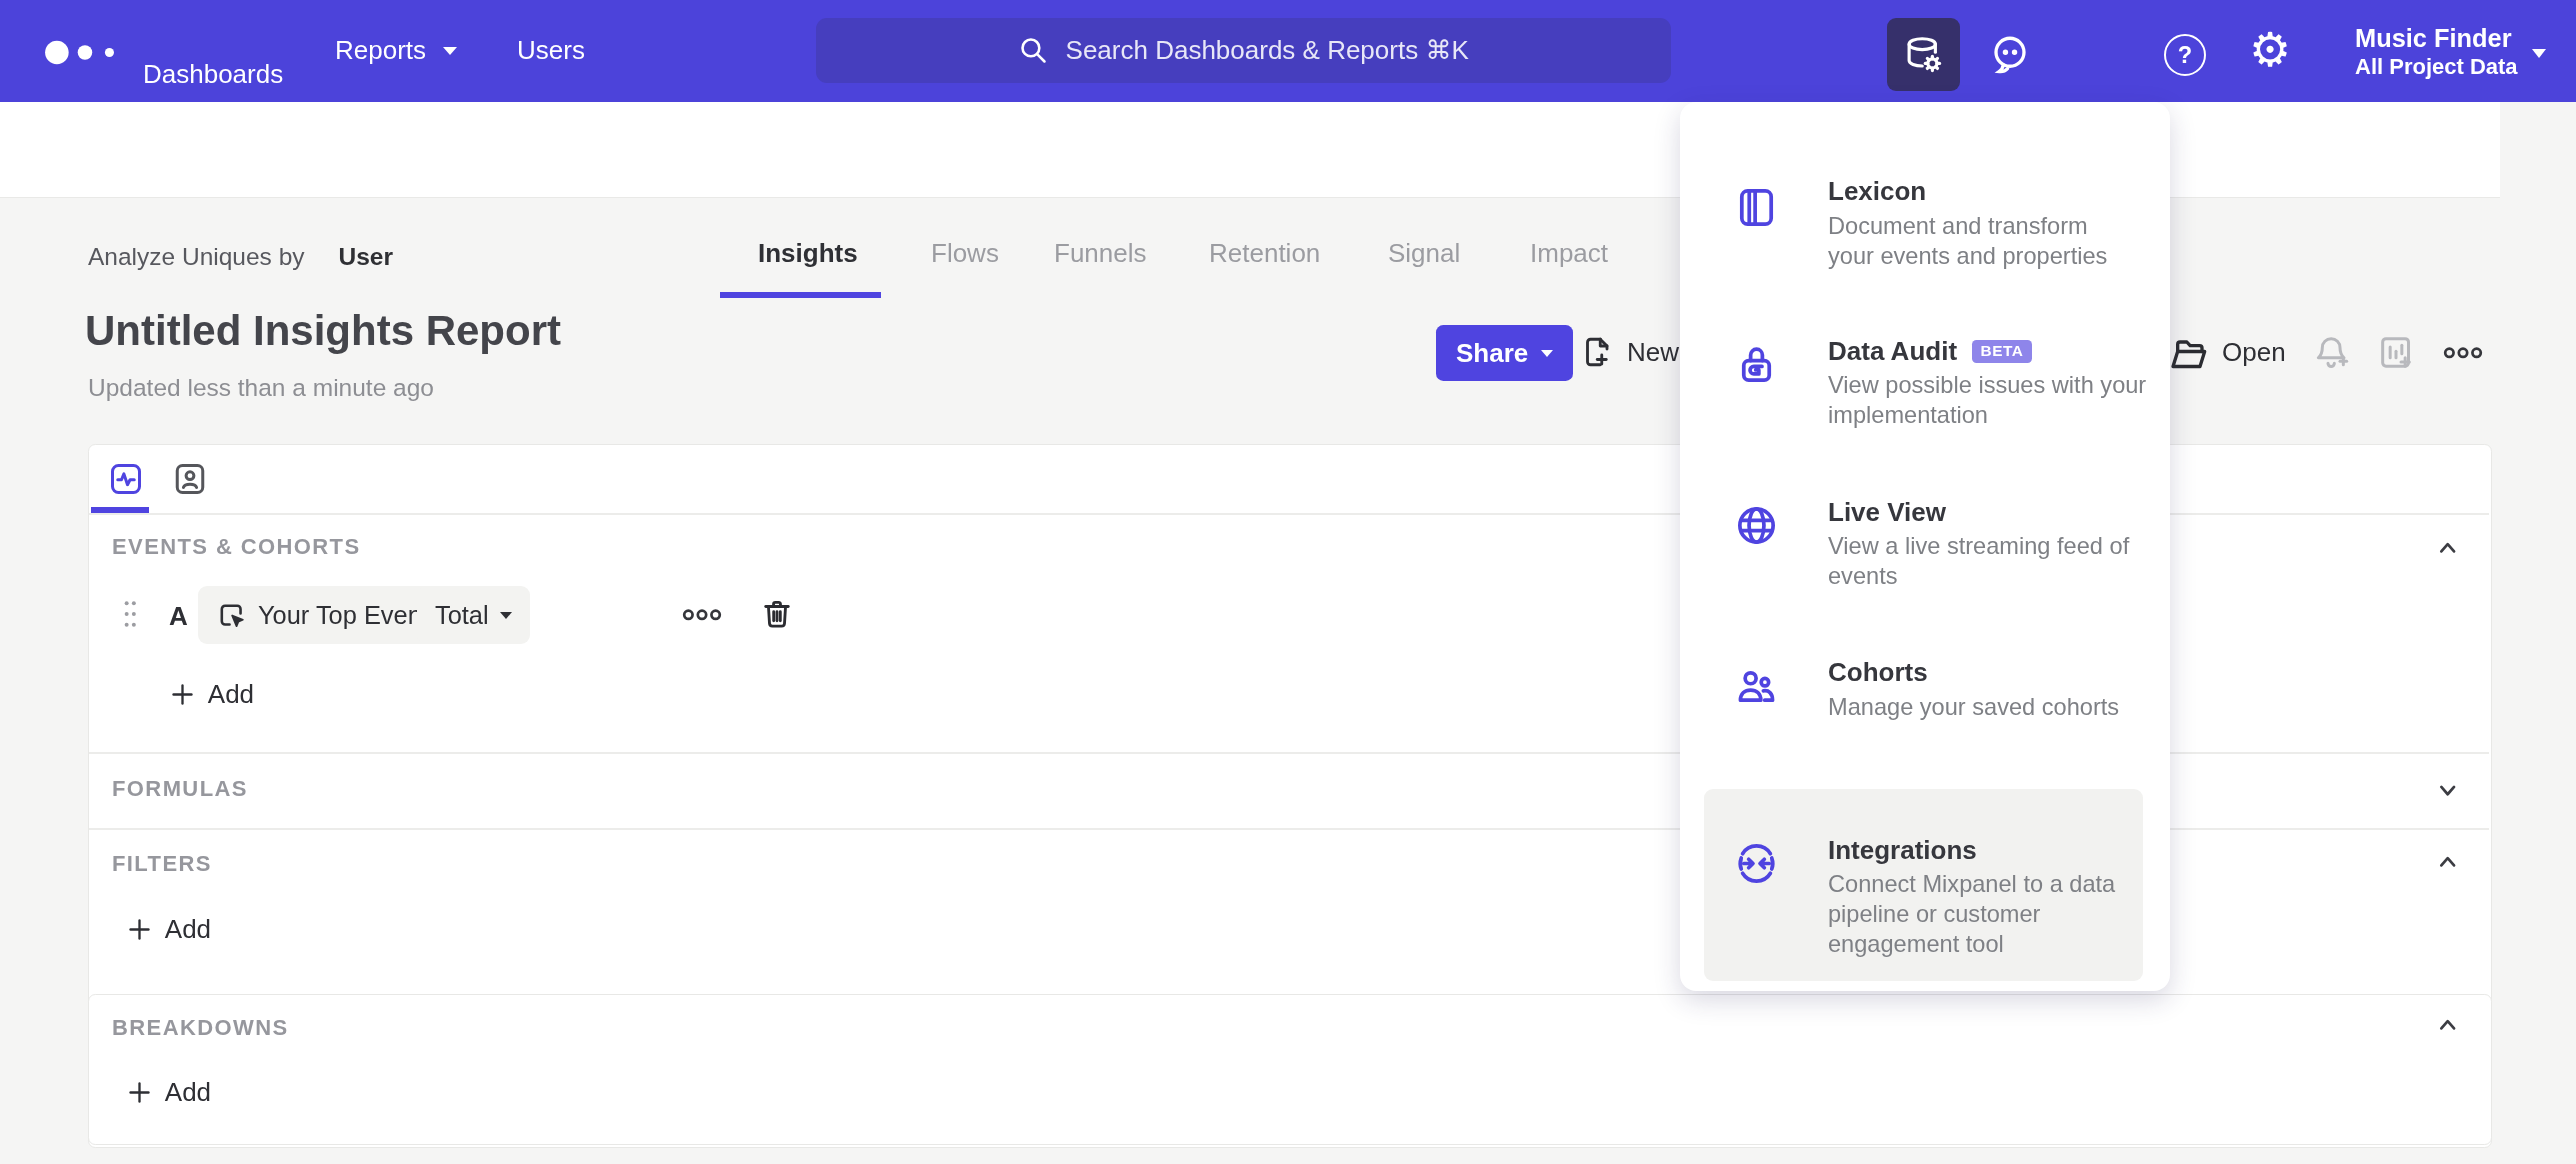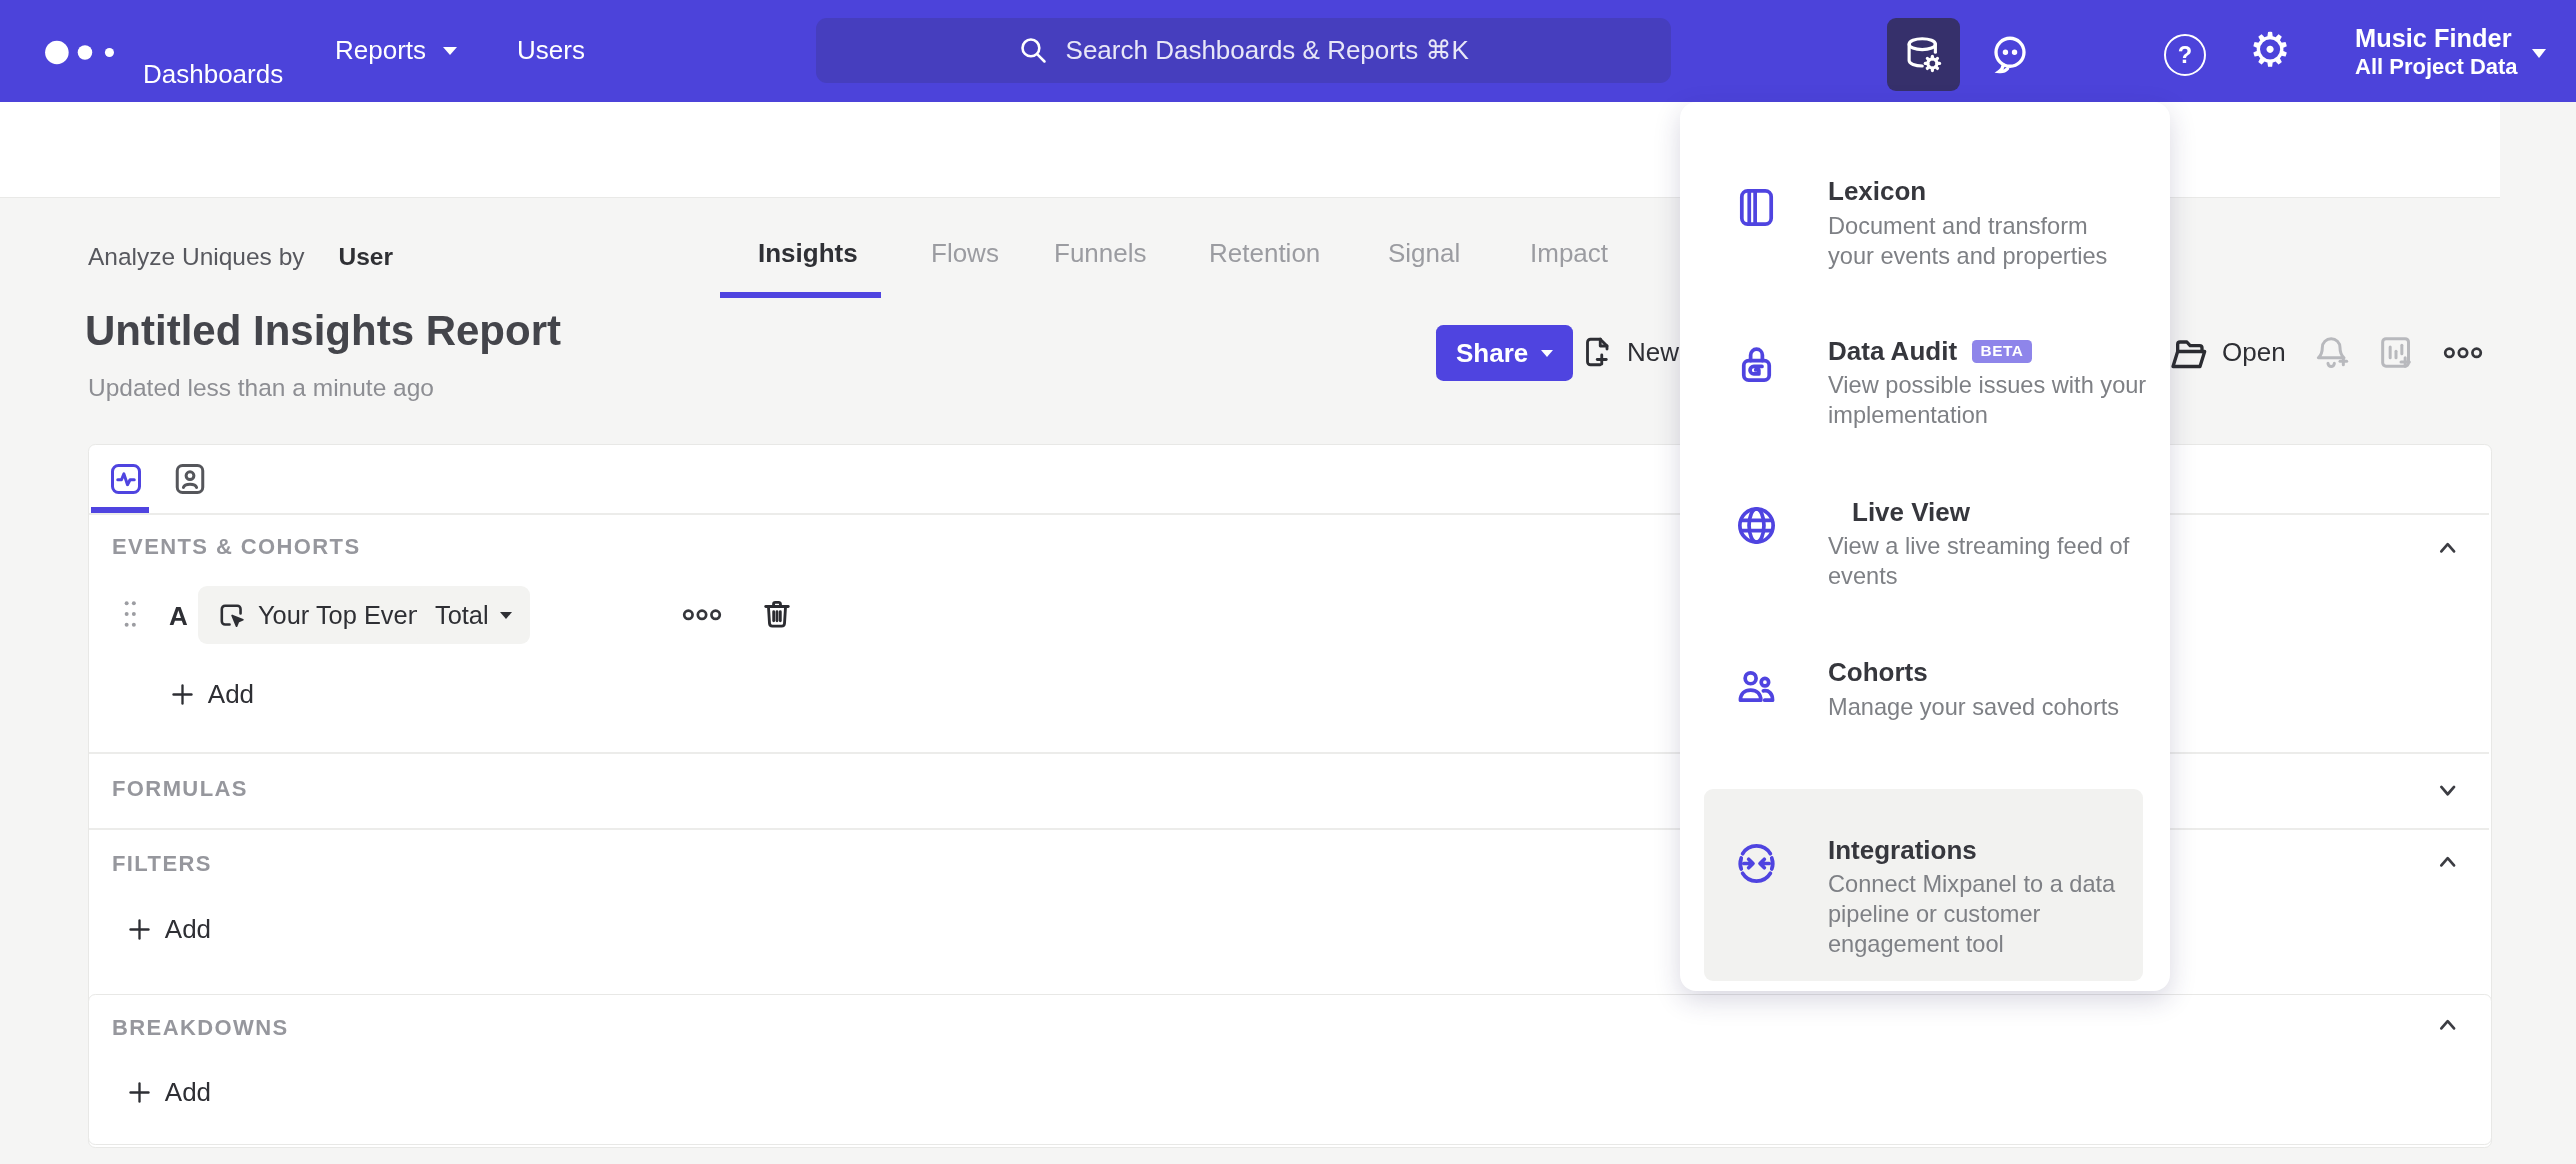--- a/index.html
+++ b/index.html
@@ -342,21 +342,21 @@
   </div>
 
   <div class="abs menu-icon" style="left:45px;top:400px;">
     <svg width="47" height="47" viewBox="0 0 24 24" fill="none" stroke="#4F44E0" stroke-width="1.9" stroke-linecap="round">
       <circle cx="12" cy="12" r="8.5"></circle>
       <ellipse cx="12" cy="12" rx="3.8" ry="8.5"></ellipse>
       <line x1="4.2" y1="9.4" x2="19.8" y2="9.4"></line>
         <line x1="4.2" y1="14.6" x2="19.8" y2="14.6"></line>
     </svg>
   </div>
-  <div class="abs menu-title" style="left:148px;top:395px;margin-left:24px;">
+  <div class="abs menu-title" style="left:148px;top:395px;">
     <span>Live View</span>
   </div>
   <div class="abs menu-desc" style="left:148px;top:429px;">
     <div>View a live streaming feed of</div>
     <div>events</div>
   </div>
 
   <div class="abs menu-icon" style="left:45px;top:561px;">
     <svg width="47" height="47" viewBox="0 0 24 24" fill="none" stroke="#4F44E0" stroke-width="1.9" stroke-linecap="round" stroke-linejoin="round">
       <circle cx="9" cy="7.8" r="2.8"></circle>

